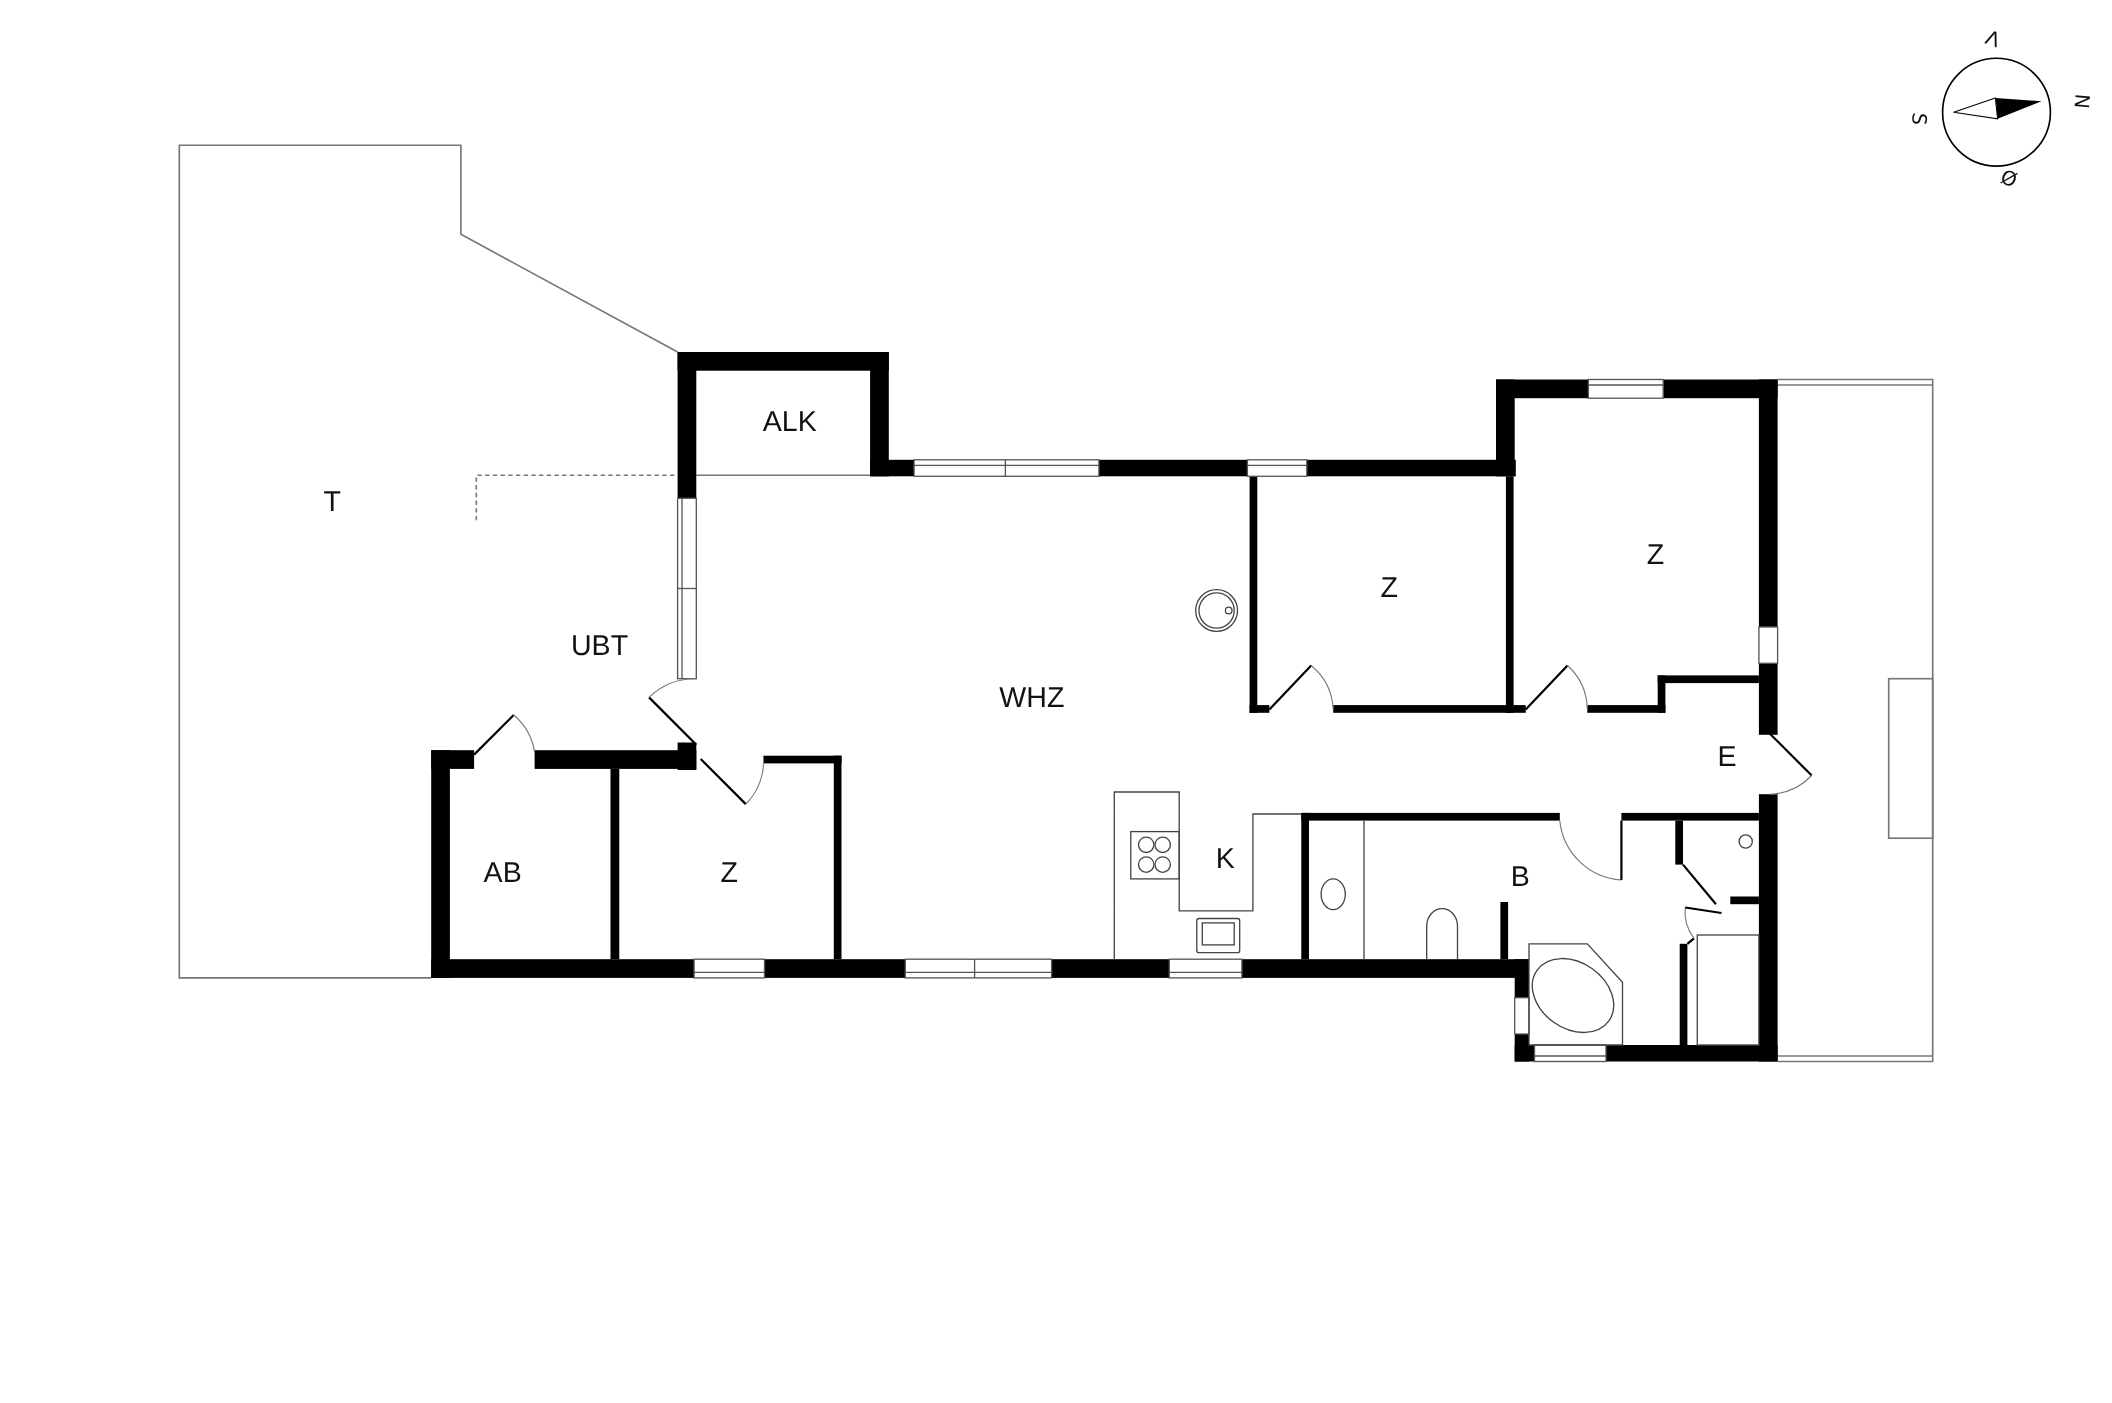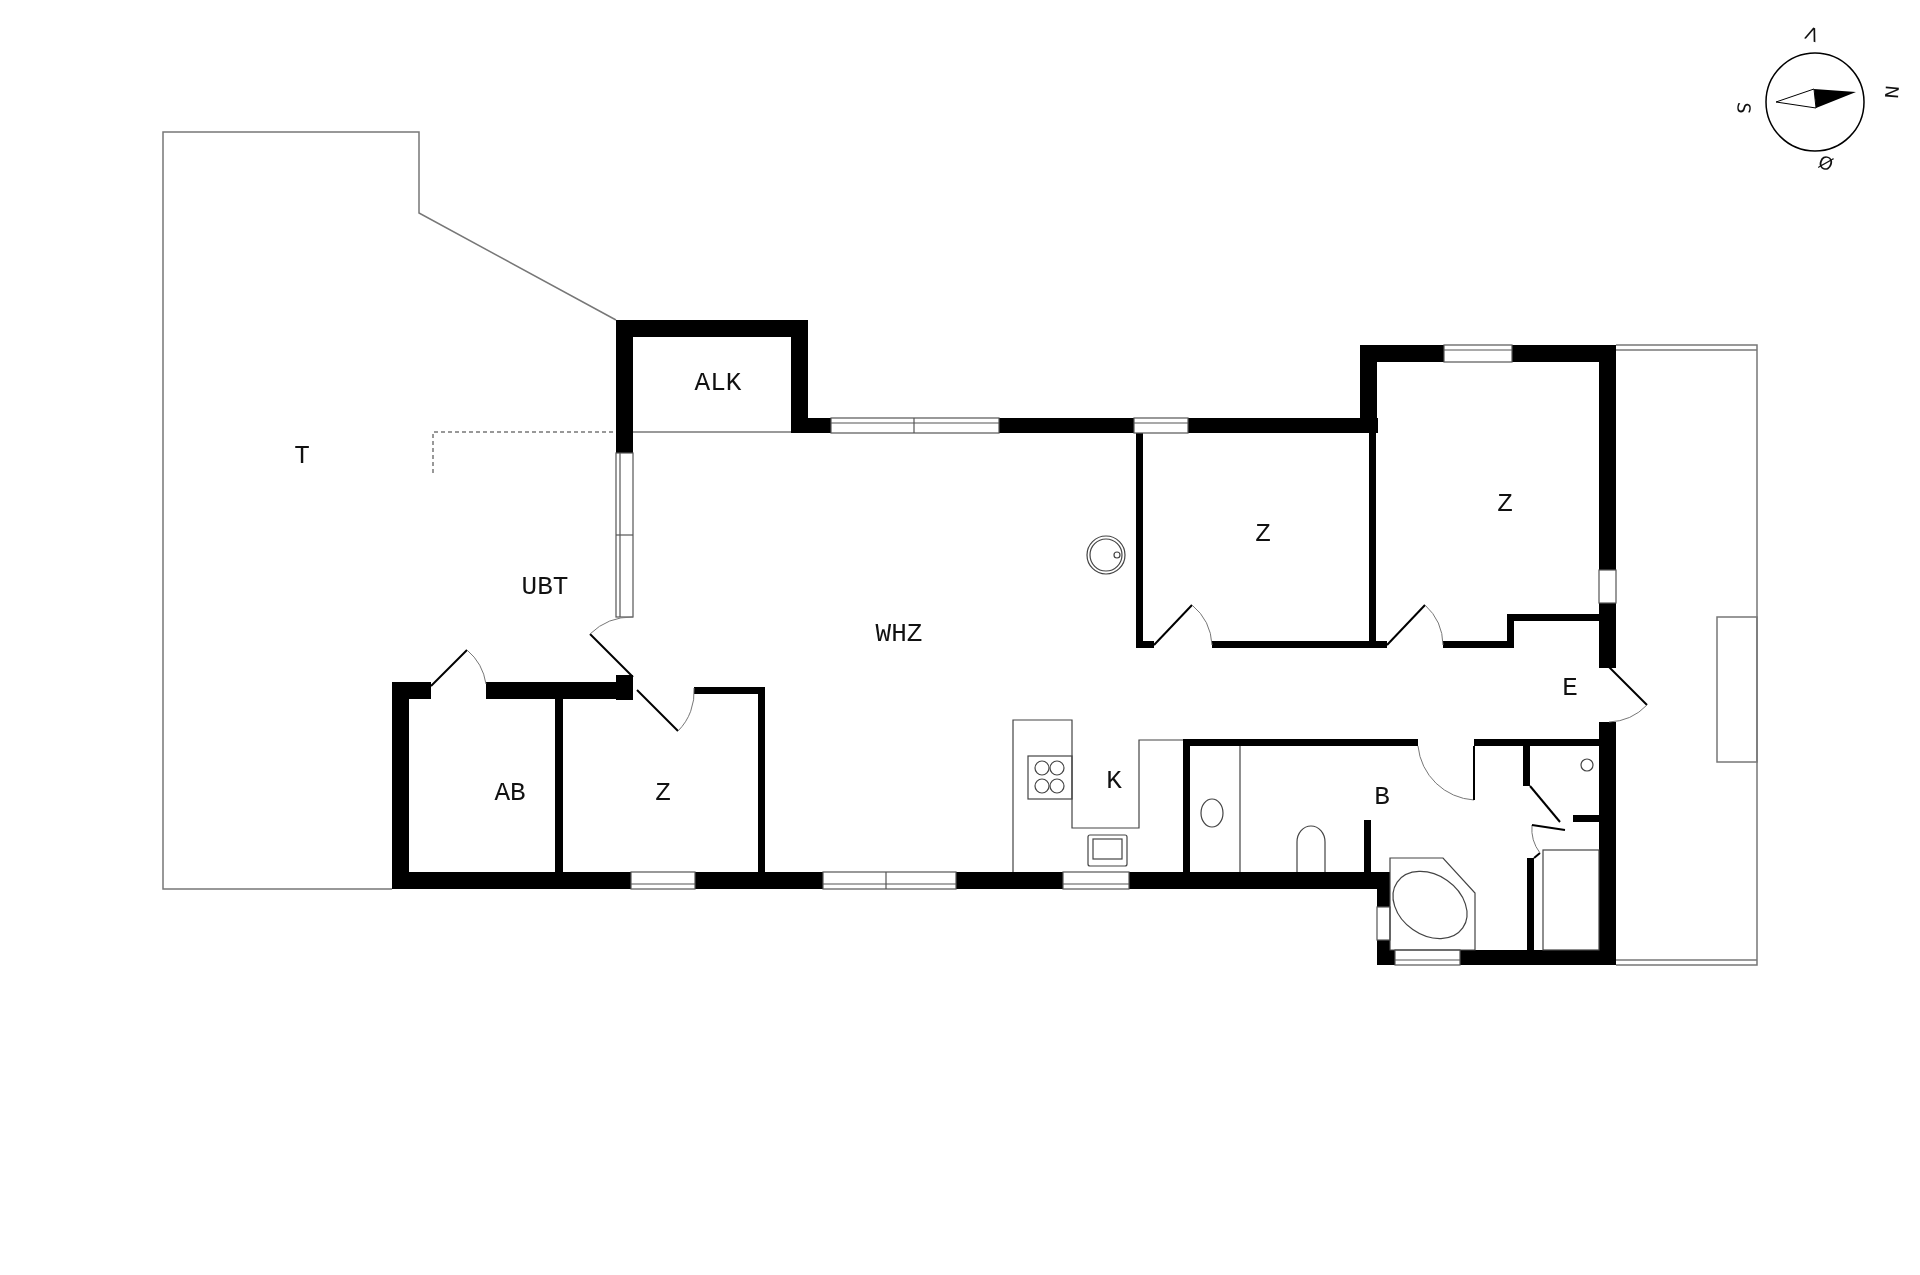--- a/index.html
+++ b/index.html
@@ -1,20 +1,20 @@
 <!DOCTYPE html>
 <html><head>
 <meta charset="utf-8">
 <style>
   html, body { margin: 0; padding: 0; background: #ffffff; }
   body { width: 1920px; height: 1275px; position: relative; overflow: hidden;
          font-family: "Liberation Sans", "DejaVu Sans", sans-serif; }
   #plan { position: absolute; left: 0; top: 0; width: 1920px; height: 1275px; }
   .room-label { position: absolute; font-size: 26px; color: #111; transform: translate(-50%, -50%);
-                font-family: Liberation Mono, monospace; white-space: nowrap; }
+                font-family: Liberation Sans, sans-serif; white-space: nowrap; }
   .compass-label { position: absolute; font-size: 18px; color: #111; transform: translate(-50%, -50%);
                    font-family: "DejaVu Sans", sans-serif; }
 </style>
 </head>
 <body>
 
 <svg id="plan" viewBox="0 0 1920 1275" xmlns="http://www.w3.org/2000/svg">
 
   <g fill="none" stroke="#777" stroke-width="1.5">
     <polyline points="616,320 419,213 419,132 163,132 163,889 392,889"></polyline>
@@ -152,25 +152,25 @@
   <g>
     <circle cx="1815" cy="102" r="49" fill="none" stroke="#000" stroke-width="1.5"></circle>
     <polygon points="1814,89 1856,92 1816,108" fill="#000"></polygon>
     <polygon points="1814,89 1776,102 1816,108" fill="#fff" stroke="#000" stroke-width="1"></polygon>
   </g>
 </svg>
 
 <div class="room-label" style="left:302px;top:456px">T</div>
 <div class="room-label" style="left:718px;top:383px">ALK</div>
 <div class="room-label" style="left:545px;top:587px">UBT</div>
-<div class="room-label" style="left:899px;top:634px">WHZ</div>
+<div class="room-label" style="left:938px;top:634px">WHZ</div>
 <div class="room-label" style="left:1263px;top:534px">Z</div>
 <div class="room-label" style="left:1505px;top:504px">Z</div>
 <div class="room-label" style="left:1570px;top:688px">E</div>
-<div class="room-label" style="left:510px;top:793px">AB</div>
+<div class="room-label" style="left:457px;top:793px">AB</div>
 <div class="room-label" style="left:663px;top:793px">Z</div>
 <div class="room-label" style="left:1114px;top:781px">K</div>
 <div class="room-label" style="left:1382px;top:797px">B</div>
 
 <div class="compass-label" style="left:1892px;top:92px;transform:translate(-50%,-50%) rotate(95deg)">N</div>
 <div class="compass-label" style="left:1744px;top:108px;transform:translate(-50%,-50%) rotate(95deg)">S</div>
 <div class="compass-label" style="left:1826px;top:163px;transform:translate(-50%,-50%) rotate(20deg)">Ø</div>
 <div class="compass-label" style="left:1812px;top:34px;transform:translate(-50%,-50%) rotate(-160deg)">V</div>
 
 </body></html>

